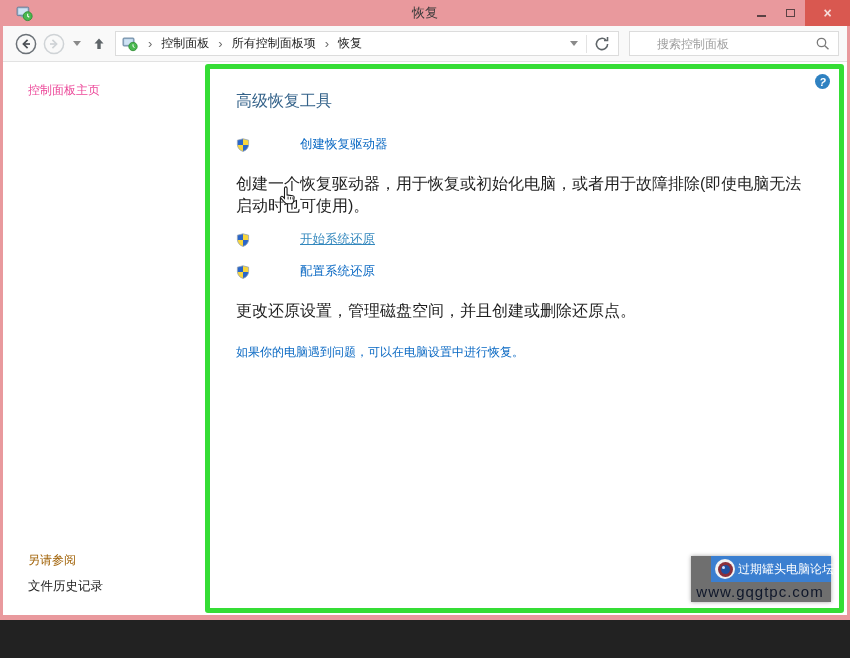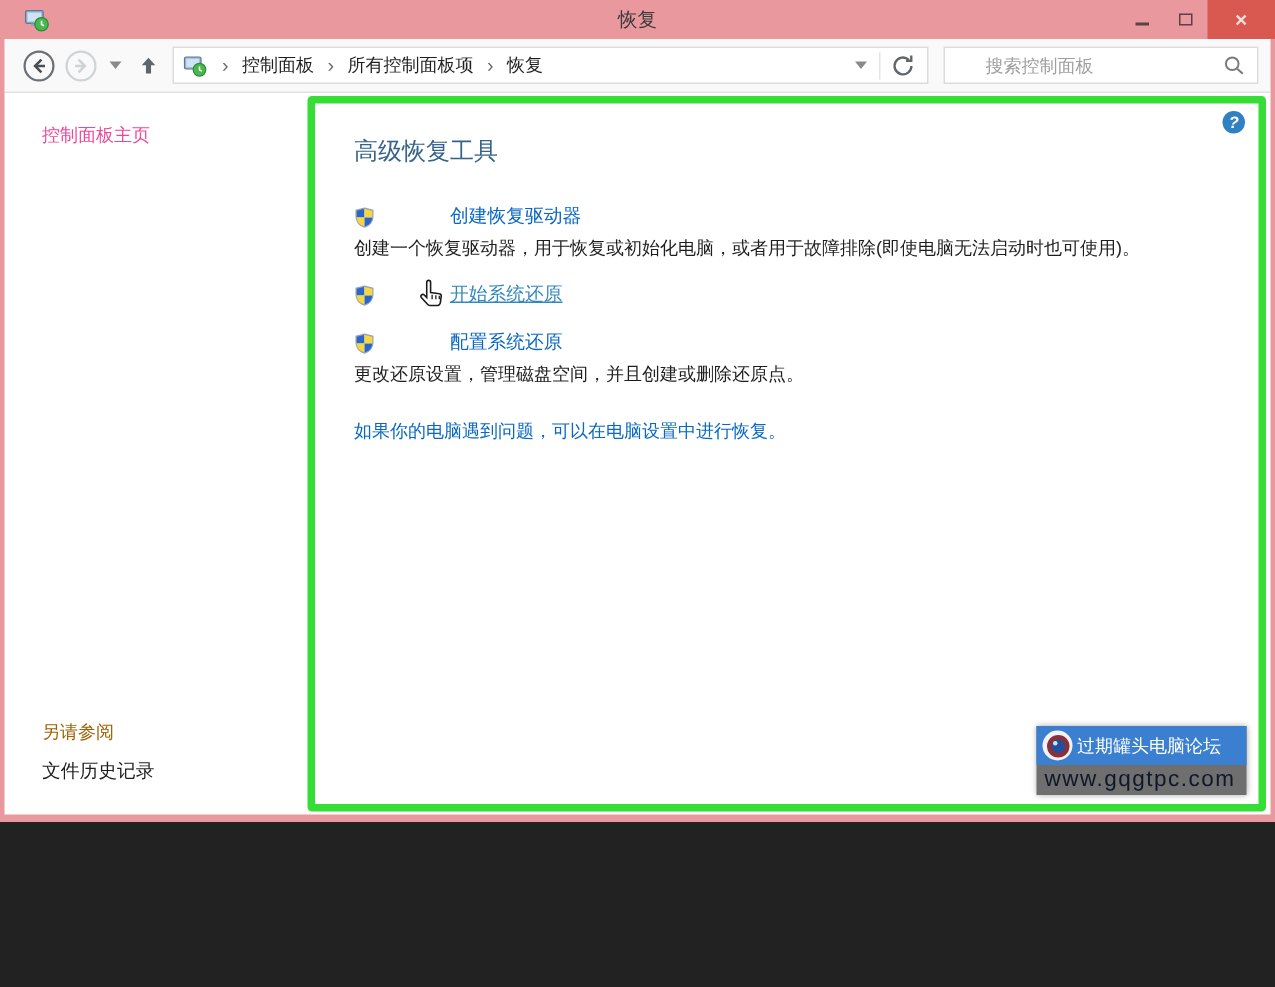--- a/index.html
+++ b/index.html
@@ -1,18 +1,18 @@
 <!DOCTYPE html>
 <html><head>
 <meta charset="utf-8">
 <style>
   * { margin:0; padding:0; box-sizing:border-box; }
   html,body { background:#222; }
   .screen {
-    position:relative; width:850px; height:548px; background:#fff; overflow:hidden;
+    position:relative; width:850px; height:620px; background:#fff; overflow:hidden;
     font-family:"Liberation Sans","DejaVu Sans",sans-serif; color:#1e1e1e;
   }
   
   .edge-left,.edge-right { position:absolute; top:0; bottom:0; width:3px; background:#e9999d; z-index:40; }
   .edge-left{left:0;} .edge-right{right:0;}
   .edge-bottom { position:absolute; left:0; right:0; bottom:0; height:5px; background:#e9999d; z-index:40; }
 
   
   .titlebar { position:absolute; top:0; left:0; right:0; height:26px; background:#e9999d; display:flex; align-items:center; z-index:41; }
   .titlebar .app-icon { margin-left:16px; width:17px; height:17px; }
@@ -51,28 +51,28 @@
 
   
   .main-panel { position:absolute; left:202px; top:1px; right:3px; bottom:2px; background:#fff; border:5px solid #35dd35; border-radius:3px; padding:16px 26px 10px 26px; }
   .help-btn { position:absolute; top:5px; right:9px; width:15px; height:15px; border-radius:50%; background:#2f81c1; color:#fff; font-size:11px; font-weight:bold; display:flex; align-items:center; justify-content:center; font-style:italic; }
   .main-heading { font-size:16px; color:#35638a; margin:6px 0 24px 0; font-weight:400; }
   .task-item { margin-bottom:15px; }
   .task-link-row { display:flex; align-items:center;gap:44px; }
   .shield { width:14px; height:14px; margin-right:6px; flex:none; }
   .task-link { font-size:12.5px; color:#0968c3; cursor:default; }
   .task-link.hovered { color:#3287bd; text-decoration:underline; }
-  .task-desc { font-size:12px; color:#1e1e1e; margin-top:4px; line-height:1.35; }
+  .task-desc { font-size:16px; color:#1e1e1e; margin-top:20px; line-height:1.35; }
   .settings-link { font-size:12px; color:#0968c3; margin-top:22px; cursor:default; }
 
   .hand-cursor { position:absolute; left:66px; top:115px; width:23px; height:24px; z-index:20; pointer-events:none; }
 
   
   .watermark { position:absolute; right:8px; bottom:6px; width:140px; background:#6f6f6f; box-shadow:0 0 4px rgba(0,0,0,.35); }
-  .wm-top { background:#3b7fd0; display:flex; align-items:center; padding:3px 4px; }
+  .wm-top { background:#3b7fd0; display:flex; align-items:center; padding:3px 4px;margin-left:20px; }
   .wm-logo { width:20px; height:20px; border-radius:50%; background:#f2f2f2; display:flex; align-items:center; justify-content:center; flex:none; }
   .wm-logo-ring { width:15px; height:15px; border-radius:50%; background:#8b2f3a; display:flex; align-items:center; justify-content:center; }
   .wm-logo-core { width:9px; height:9px; border-radius:50%; background:#1f4fa0; position:relative; }
   .wm-logo-core::after { content:""; position:absolute; left:1px; top:1px; width:3px; height:3px; border-radius:50%; background:#cfe2ff; }
   .wm-name { color:#fff; font-size:12px; margin-left:3px; white-space:nowrap; }
   .wm-url { color:#0f172a; font-size:15px; letter-spacing:1px; text-align:center; padding:1px 2px 2px 0; }
 </style>
 </head>
 <body>
 

